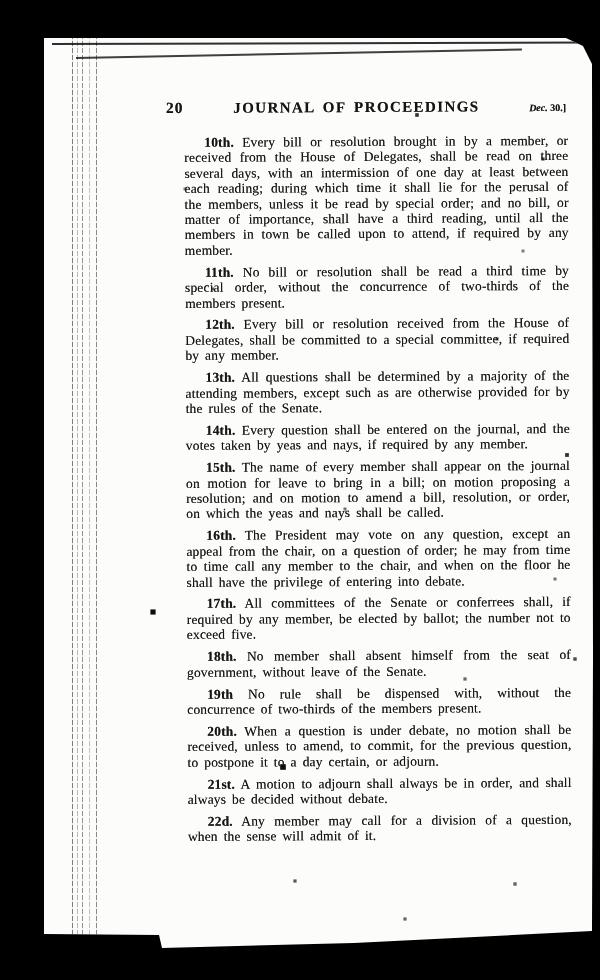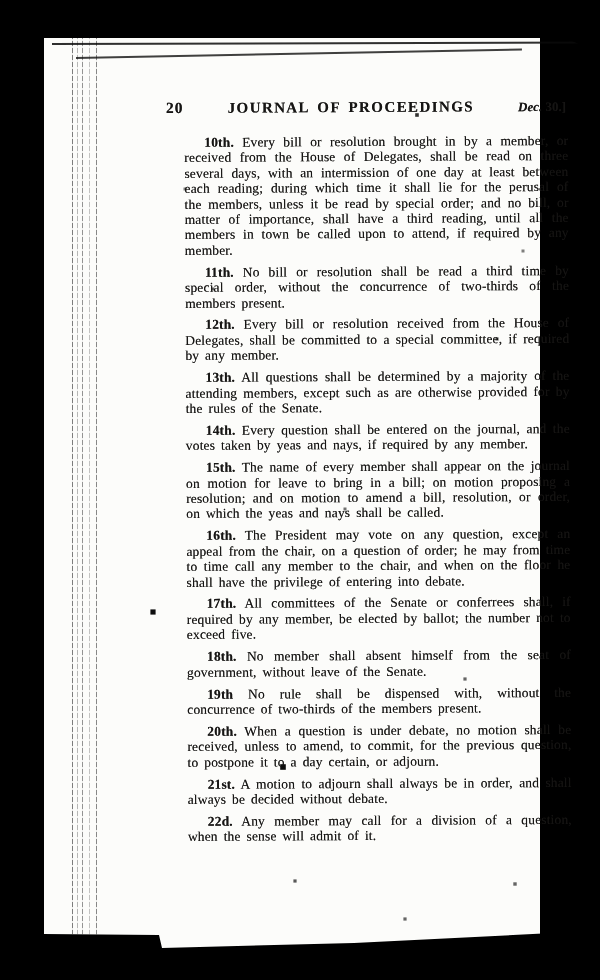--- a/index.html
+++ b/index.html
@@ -12,21 +12,21 @@
     background: #000;
     overflow: hidden;
     position: relative;
     font-family: "Liberation Serif", serif;
   }
   
   .page {
     position: absolute;
     left: 44px;
     top: 38px;
-    width: 496px;
+    width: 549px;
     height: 913px;
     background: #fcfcfa;
     clip-path: polygon(
       0px 0px, 522px 0px, 539px 8px, 548px 26px,
       549px 620px, 548px 893px, 310px 905px, 118px 910px,
       115px 897px, 0px 896px
     );
   }
   
   .edge-streaks {
@@ -110,21 +110,21 @@
   }
   .header .pageno {
     font-size: 15.5px;
     letter-spacing: 1px;
   }
   .header .title {
     letter-spacing: 1.4px;
     word-spacing: 3px;
   }
   .header .datemark {
-    font-size: 13px;
+    font-size: 10px;
   }
   .header .datemark .it {
     font-style: italic;
   }
   .rule {
     margin: 0 0 6.5px 0;
     padding-left: 24px;
     text-indent: -24px;
     font-size: 13.5px;
     line-height: 15.4px;

